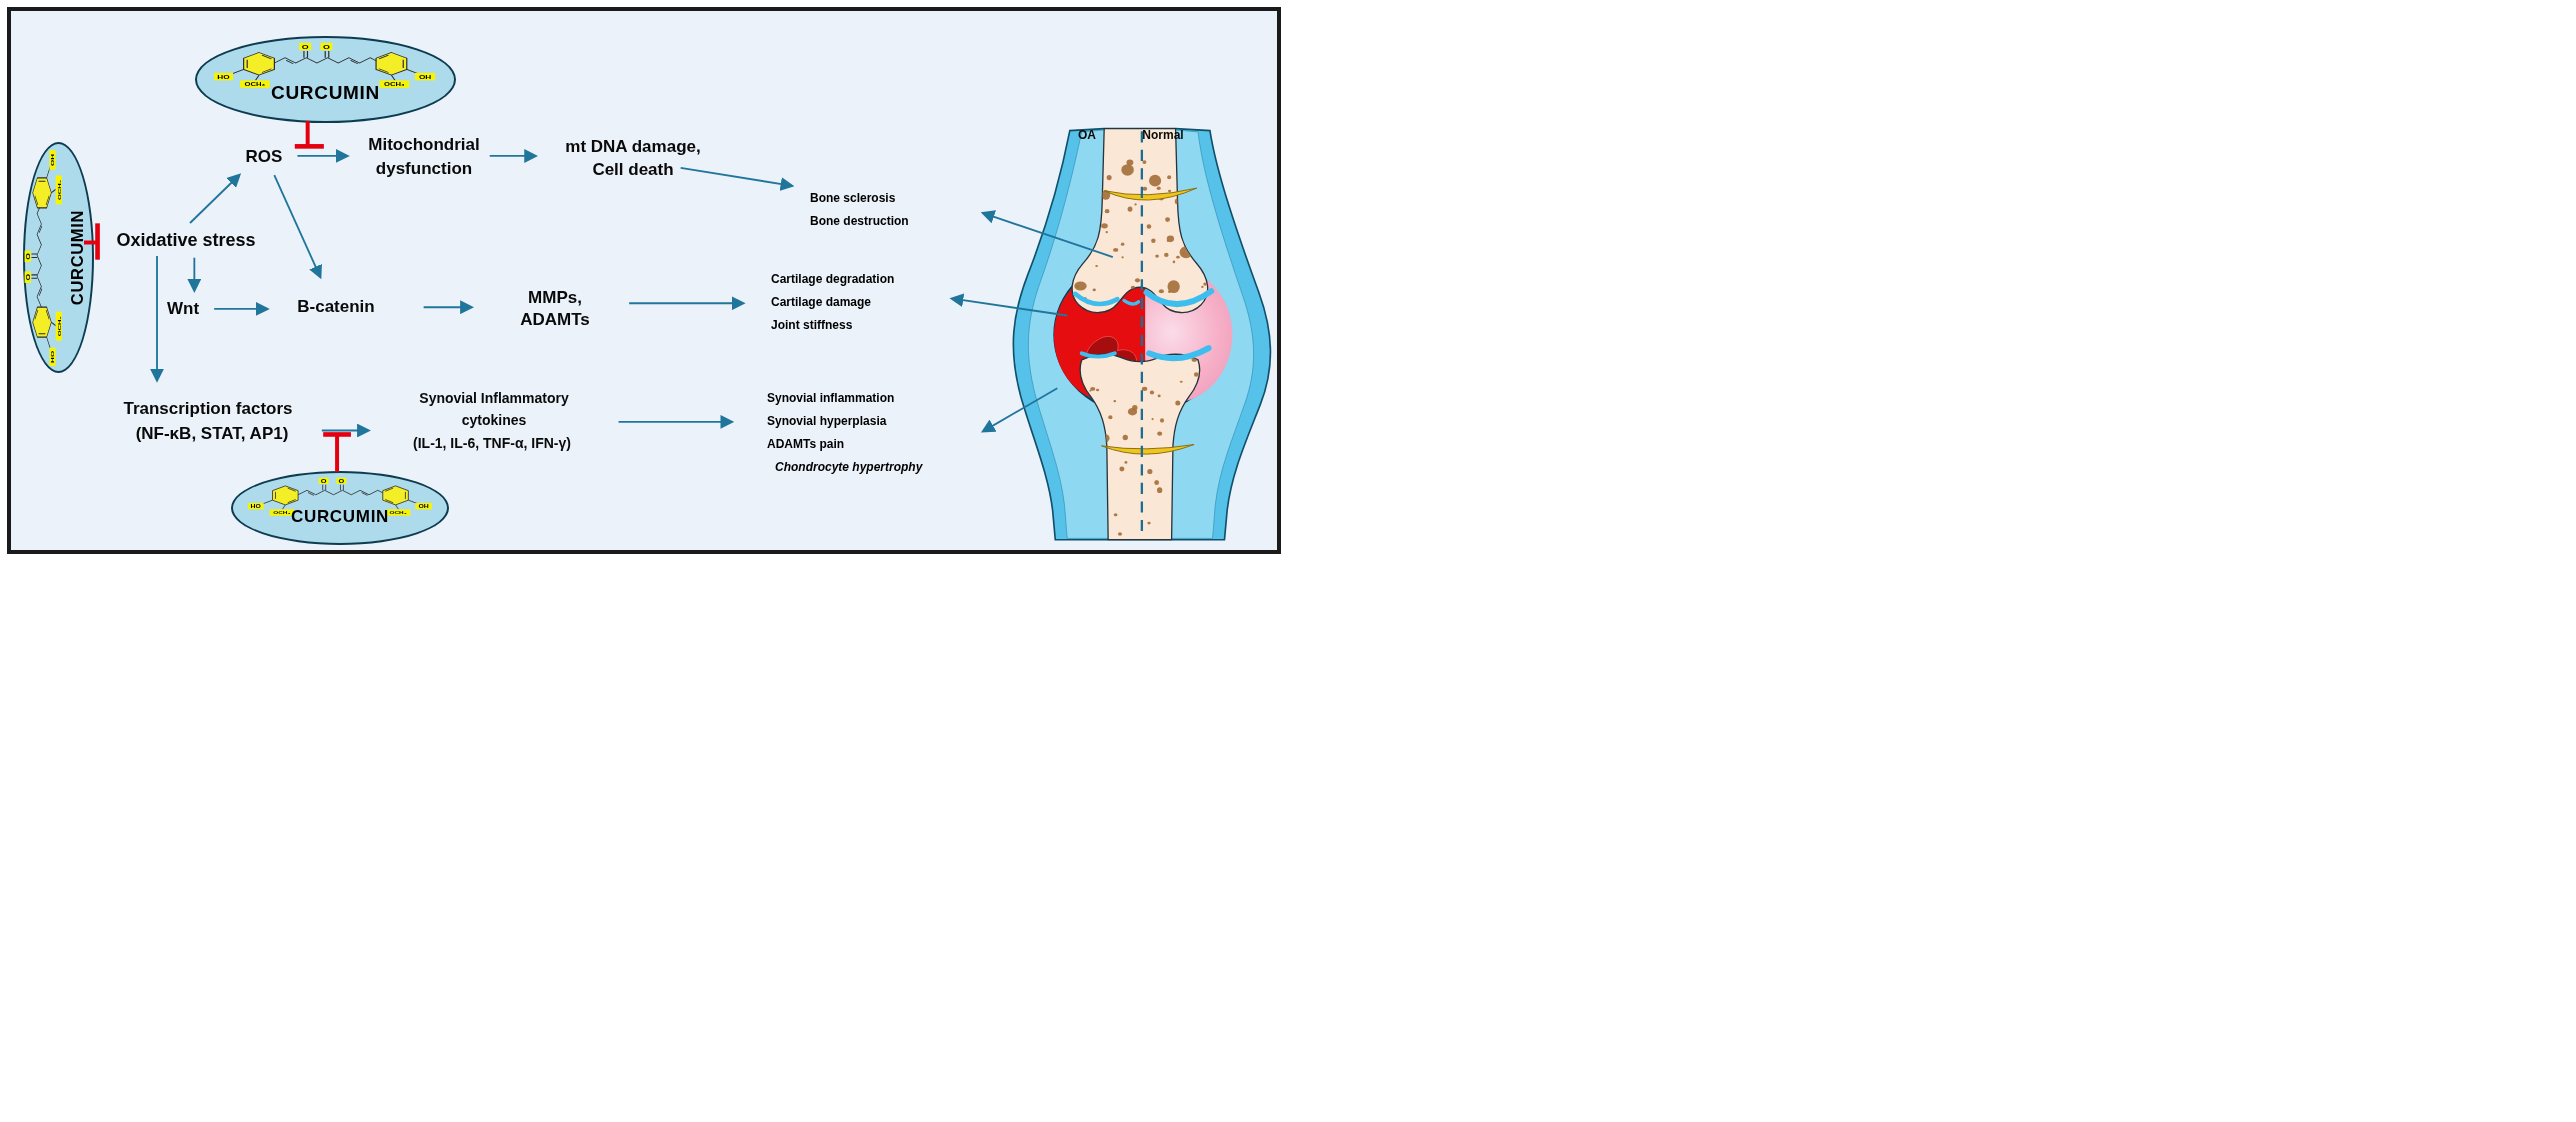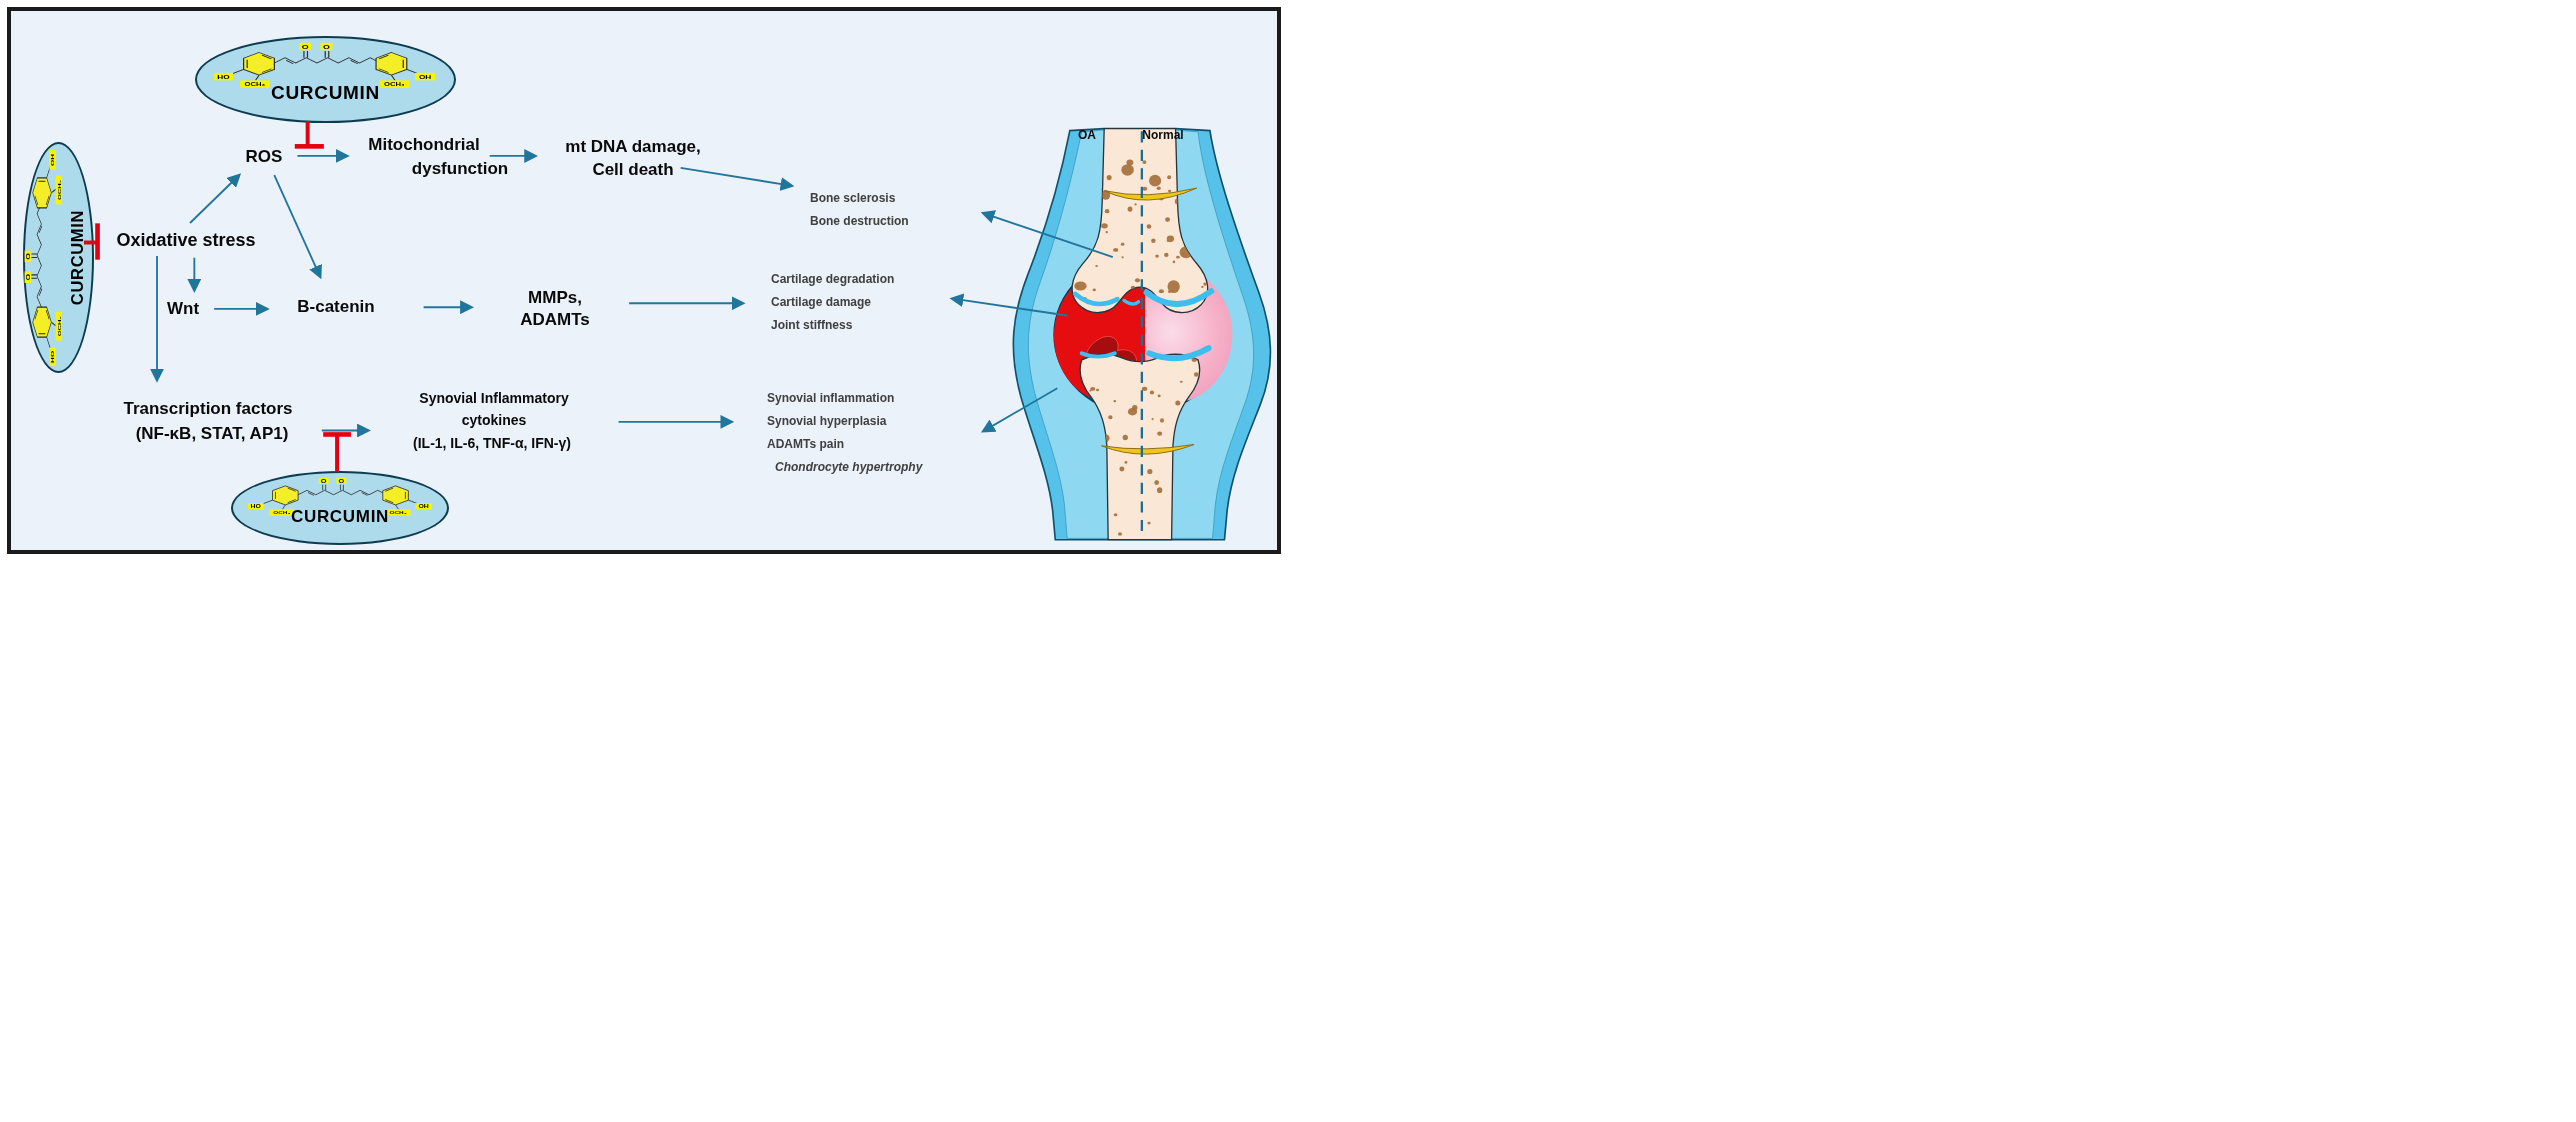--- a/index.html
+++ b/index.html
@@ -1,20 +1,20 @@
 <!DOCTYPE html>
 <html style="font-size:10.6px"><head>
 <meta charset="utf-8">
 <style>
   html,body { margin:0; padding:0; background:#ffffff; font-family:"Liberation Sans", sans-serif; }
   #canvas { position:relative; width:1288px; height:561px; background:#ffffff; overflow:hidden; }
   #panel  { position:absolute; left:6.6px; top:6.6px; right:6.6px; bottom:6.6px;
             border:4.6px solid #1b1b1b; background:#EBF2FA; }
   .t  { position:absolute; transform:translate(-50%,-50%); font-weight:700; color:#0a0a0a; white-space:nowrap; z-index:9; }
-  .tl { position:absolute; transform:translateY(-50%); font-weight:700; color:#404040; white-space:nowrap; z-index:9; }
+  .tl { position:absolute; transform:translateY(-50%); font-weight:700; color:#000000; white-space:nowrap; z-index:9; }
   .fs24{font-size:12px;} .fs25{font-size:14px;} .fs26{font-size:17px;} .fs27{font-size:18px;}
   .ital{font-style:italic;}
   .ellipse { position:absolute; border:2.6px solid #0d3c51; border-radius:50%; background:#AEDBEC; box-sizing:border-box; z-index:4; }
   .curcumin-label { position:absolute; left:50%; transform:translate(-50%,-50%); font-weight:700; letter-spacing:0.7px; color:#000; z-index:5; }
   .mol { position:absolute; left:4%; top:5%; width:92%; height:58%; }
   .rotwrap { position:absolute; left:50%; top:50%; width:231px; height:71px; margin-left:-116px; margin-top:-36px; transform:rotate(-90deg); }
   svg text { font-family:"Liberation Sans", sans-serif; }
   #overlay { position:absolute; left:0; top:0; z-index:6; pointer-events:none; }
   #joint-wrap { position:absolute; left:1005px; top:122px; width:281px; height:423px; z-index:3; }
 </style>
@@ -311,21 +311,21 @@
       <line x1="446" y1="221.5" x2="490" y2="221.5" stroke-width="7"></line>
       <line x1="127" y1="367" x2="145" y2="367"></line>
       <line x1="147.5" y1="338" x2="147.5" y2="393" stroke-width="7"></line>
       <line x1="489" y1="657.5" x2="531" y2="657.5" stroke-width="7"></line>
       <line x1="510" y1="659" x2="510" y2="714"></line>
     </g>
   </svg>
 
   <div class="t fs26" style="left:264px; top:157px;">ROS</div>
   <div class="t fs26" style="left:424px; top:145px;">Mitochondrial</div>
-  <div class="t fs26" style="left:424px; top:169px;margin-left:36px;">dysfunction</div>
+  <div class="t fs26" style="left:424px; top:169px;">dysfunction</div>
   <div class="t fs26" style="left:633px; top:147px;">mt DNA damage,</div>
   <div class="t fs26" style="left:633px; top:170px;">Cell death</div>
   <div class="t fs27" style="left:186px; top:240px;">Oxidative stress</div>
   <div class="t fs26" style="left:183px; top:309px;">Wnt</div>
   <div class="t fs26" style="left:336px; top:307px;">B-catenin</div>
   <div class="t fs26" style="left:555px; top:298px;">MMPs,</div>
   <div class="t fs26" style="left:555px; top:320px;">ADAMTs</div>
   <div class="t fs26" style="left:208px; top:409px;">Transcription factors</div>
   <div class="t fs26" style="left:212px; top:434px;">(NF-κB, STAT, AP1)</div>
   <div class="t fs25" style="left:494px; top:398px;">Synovial Inflammatory</div>

